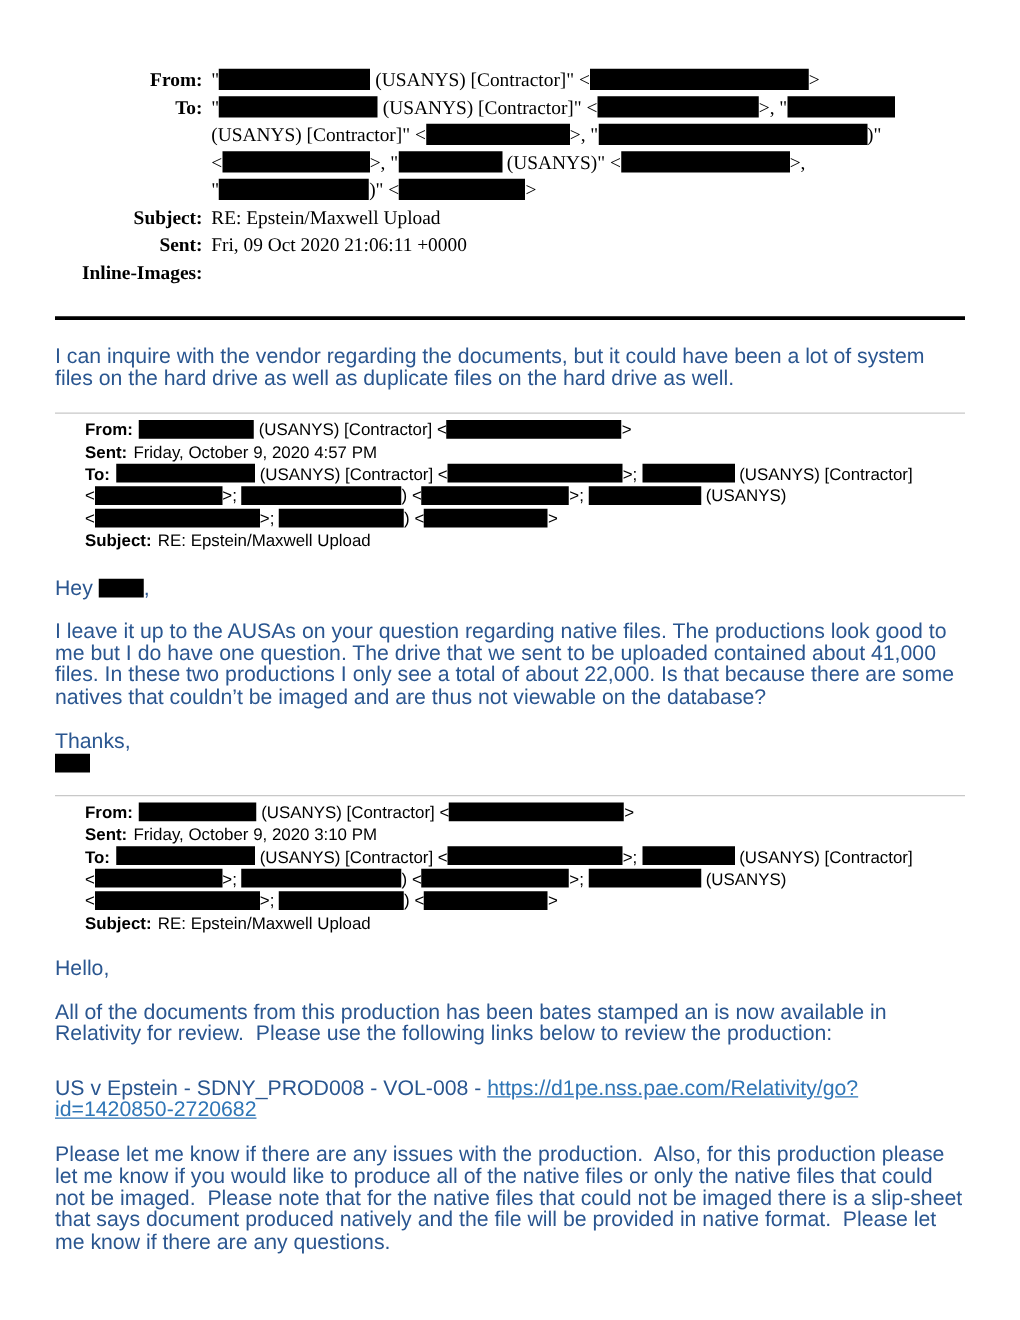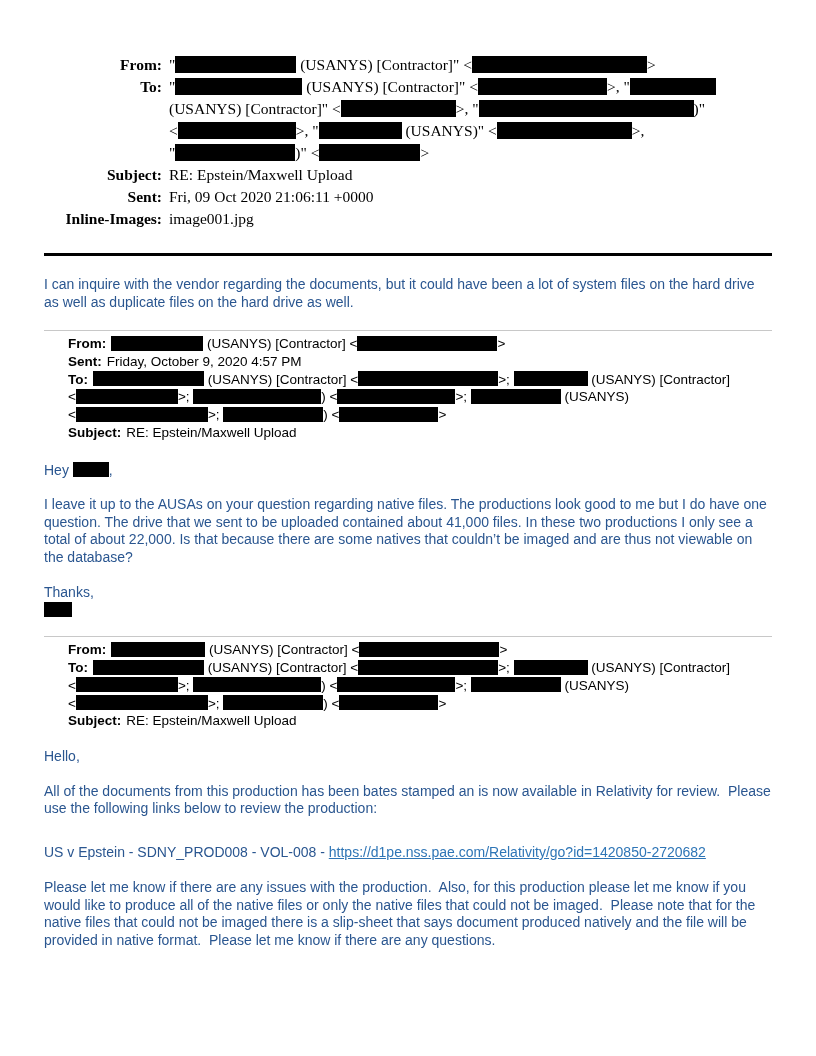--- a/index.html
+++ b/index.html
@@ -17,21 +17,21 @@
   .hdr-row { display: grid; grid-template-columns: 118px 1fr; column-gap: 7px; }
   .hdr-label { font-weight: bold; text-align: right; white-space: nowrap; }
   .hdr-value { text-align: left; }
   .hdr .redact { height: 17px; vertical-align: -3px; }
 
   .rule { height: 3px; background: #000; margin-top: 23px; }
 
   
   .bp {
     color: #2A5690;
-    font-size: 14px;
+    font-size: 17px;
     line-height: 17.5px;
     margin: 18px 0 0 0;
     white-space: pre-wrap;
   }
   .sep { height: 1px; background: #c8c8c8; margin-top: 19px; }
 
   .qh { margin-top: 4px; font-size: 13.5px; line-height: 17.8px; color: #000; }
   .qh p { margin: 0; white-space: pre-wrap; padding-left: 24px; }
   .qh-label { font-weight: bold; margin-right: 5px; }
 
@@ -66,21 +66,20 @@
     <div class="hdr-row">
       <div class="hdr-label">Subject:</div>
       <div class="hdr-value">RE: Epstein/Maxwell Upload</div>
     </div>
     <div class="hdr-row">
       <div class="hdr-label">Sent:</div>
       <div class="hdr-value">Fri, 09 Oct 2020 21:06:11 +0000</div>
     </div>
     <div class="hdr-row">
       <div class="hdr-label">Inline-Images:</div>
-      <div class="hdr-value">image001.jpg</div>
     </div>
   </div>
 
   <div class="rule"></div>
 
   <p class="bp mt20">I can inquire with the vendor regarding the documents, but it could have been a lot of system files on the hard drive as well as duplicate files on the hard drive as well.</p>
 
   <div class="sep"></div>
   <div class="qh">
     <p><span class="qh-label">From:</span><span><span class="redact" style="width: 92px;"></span> (USANYS) [Contractor] &lt;<span class="redact" style="width: 140px;"></span>&gt;</span></p>
@@ -89,20 +88,21 @@
     <p><span class="qh-label">Subject:</span><span>RE: Epstein/Maxwell Upload</span></p>
   </div>
 
   <p class="bp mt20">Hey <span class="redact" style="width: 36px;"></span>,</p>
   <p class="bp mt17">I leave it up to the AUSAs on your question regarding native files. The productions look good to me but I do have one question. The drive that we sent to be uploaded contained about 41,000 files. In these two productions I only see a total of about 22,000. Is that because there are some natives that couldn’t be imaged and are thus not viewable on the database?</p>
   <p class="bp mt22">Thanks,<br><span class="redact" style="width: 28px;"></span></p>
 
   <div class="sep mt17"></div>
   <div class="qh">
     <p><span class="qh-label">From:</span><span><span class="redact" style="width: 94px;"></span> (USANYS) [Contractor] &lt;<span class="redact" style="width: 140px;"></span>&gt;</span></p>
+    <p><span class="qh-label">Sent:</span><span>Friday, October 9, 2020 3:10 PM</span></p>
     <p><span class="qh-label">To:</span><span><span class="redact" style="width: 111px;"></span> (USANYS) [Contractor] &lt;<span class="redact" style="width: 140px;"></span>&gt;; <span class="redact" style="width: 74px;"></span> (USANYS) [Contractor]<br>&lt;<span class="redact" style="width: 102px;"></span>&gt;; <span class="redact" style="width: 128px;"></span>) &lt;<span class="redact" style="width: 118px;"></span>&gt;; <span class="redact" style="width: 90px;"></span> (USANYS)<br>&lt;<span class="redact" style="width: 132px;"></span>&gt;; <span class="redact" style="width: 100px;"></span>) &lt;<span class="redact" style="width: 99px;"></span>&gt;</span></p>
     <p><span class="qh-label">Subject:</span><span>RE: Epstein/Maxwell Upload</span></p>
   </div>
 
   <p class="bp mt22">Hello,</p>
   <p class="bp mt17">All of the documents from this production has been bates stamped an is now available in Relativity for review.  Please use the following links below to review the production:</p>
   <p class="bp mt26">US v Epstein - SDNY_PROD008 - VOL-008 - <a class="doc-link" href="#">https://d1pe.nss.pae.com/Relativity/go?id=1420850-2720682</a></p>
   <p class="bp mt18">Please let me know if there are any issues with the production.  Also, for this production please let me know if you would like to produce all of the native files or only the native files that could not be imaged.  Please note that for the native files that could not be imaged there is a slip-sheet that says document produced natively and the file will be provided in native format.  Please let me know if there are any questions.</p>
 
 </div>

